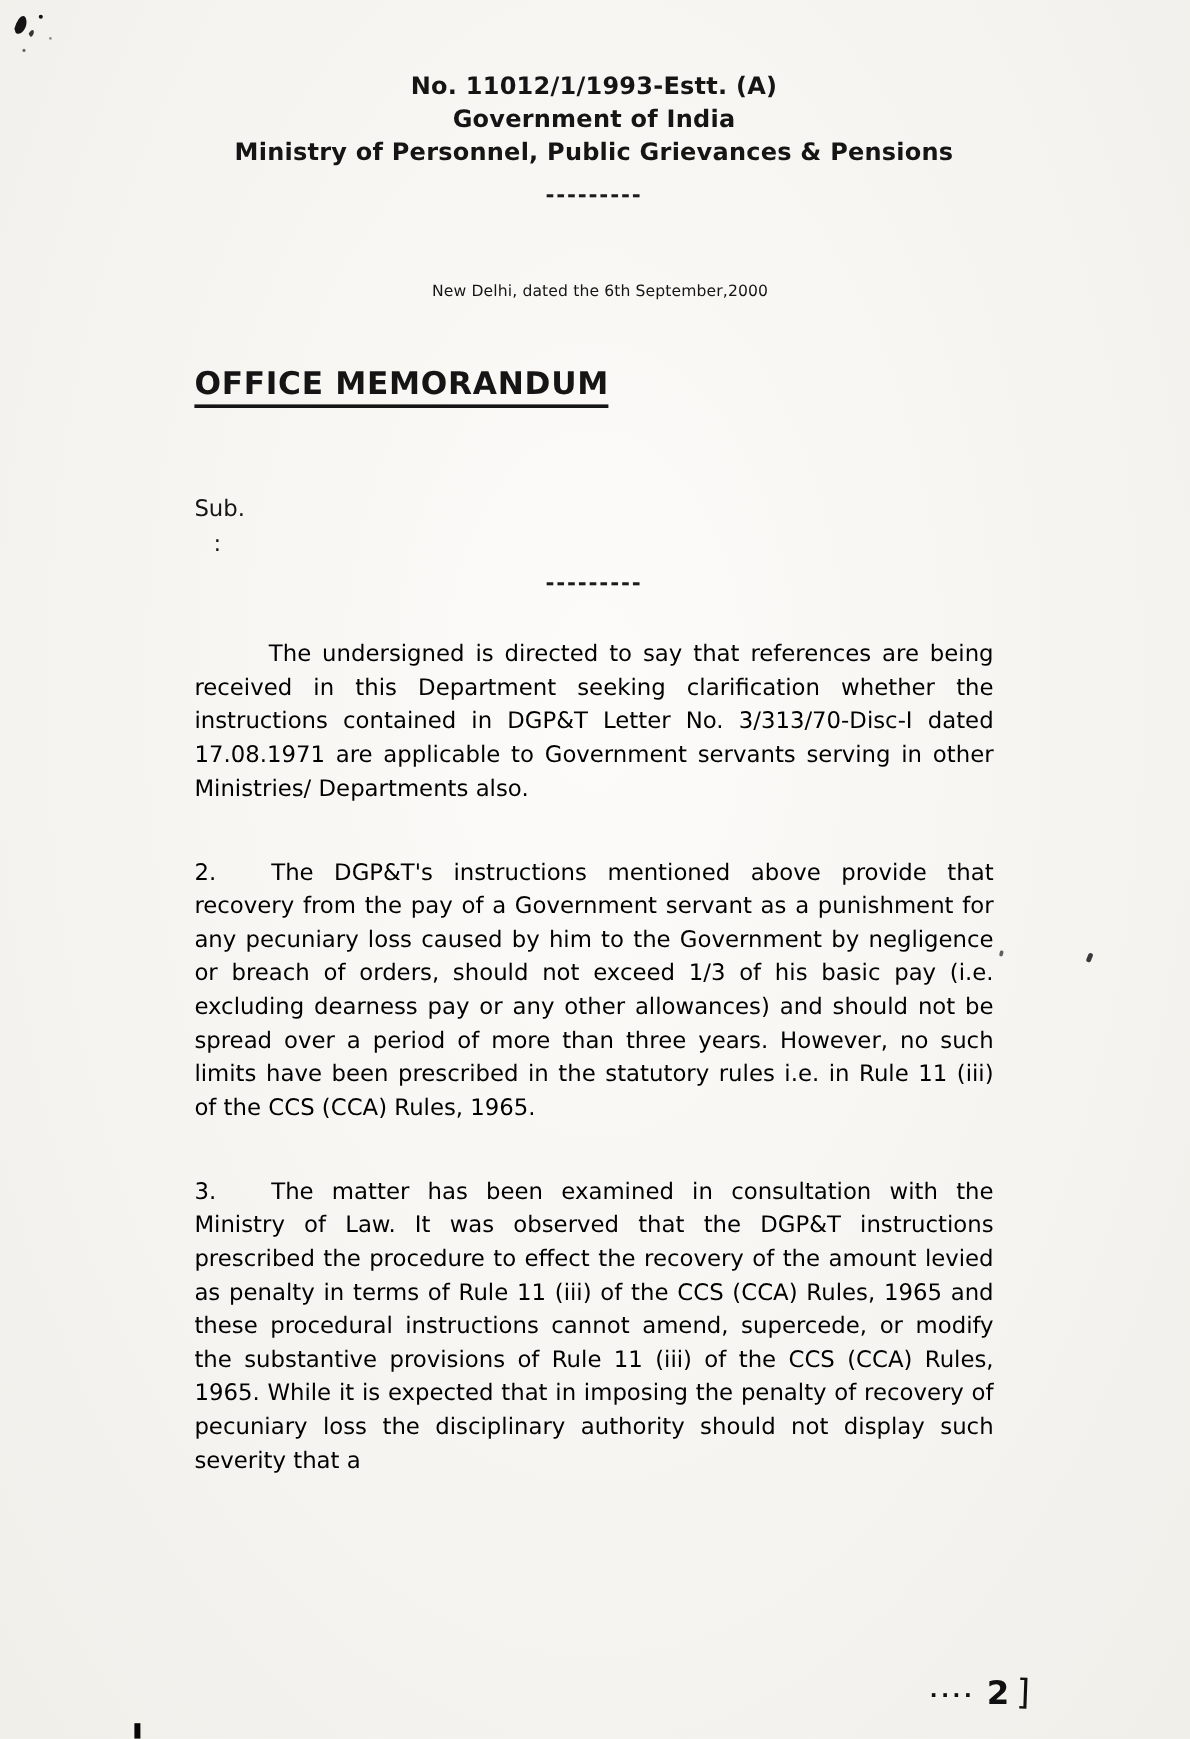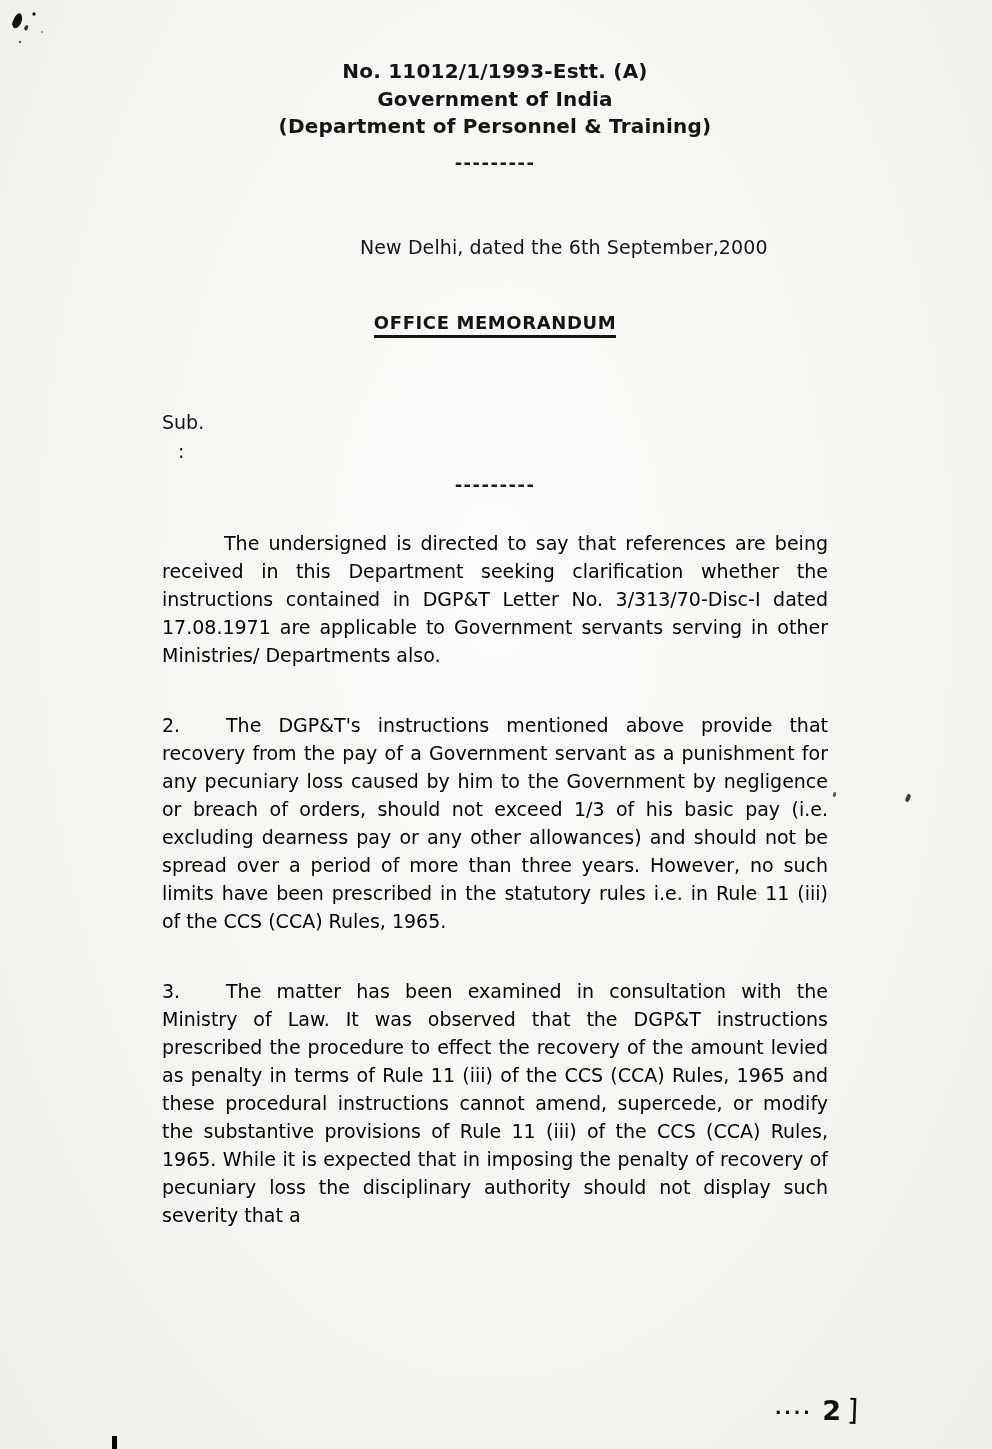--- a/index.html
+++ b/index.html
@@ -33,28 +33,27 @@
     text-align: center;
     font-weight: bold;
     font-size: 18px;
     letter-spacing: 1.5px;
     margin-top: 8px;
     color: #1b1b1b;
   }
 
   .dateline {
     margin: 60px 0 0 198px;
-    font-size: 19px;
+    font-size: 13px;
     letter-spacing: 0.1px;
   }
 
   .title {
-    text-align: center;
     margin-top: 54px;
-    font-size: 18px;
+    font-size: 26px;
     letter-spacing: 0.6px;
   }
   .title span {
     display: inline-block;
     font-weight: bold;
     border-bottom: 3px solid #151515;
     padding-bottom: 2px;
   }
 
   
@@ -126,21 +125,21 @@
     <path d="M8 22 C11 11, 17 8, 18 15 C19 22, 12 29, 9 25 Z" fill="#141414"></path>
     <path d="M20 26 C22 22, 25 22, 24 26 C23 29, 21 30, 20 26 Z" fill="#141414" opacity="0.85"></path>
     <circle cx="30" cy="12" r="1.7" fill="#141414"></circle>
     <circle cx="16" cy="40" r="1.3" fill="#2b2b2b" opacity="0.7"></circle>
     <circle cx="38" cy="30" r="1.1" fill="#2b2b2b" opacity="0.5"></circle>
   </svg>
 
   <header class="doc-header">
     <div>No. 11012/1/1993-Estt. (A)</div>
     <div>Government of India</div>
-    <div>(Department of Personnel &amp; Training)</div>
+    <div>Ministry of Personnel, Public Grievances &amp; Pensions</div>
     <div class="divider">---------</div>
   </header>
 
   <div class="dateline">New Delhi, dated the 6th September,2000</div>
 
   <h1 class="title">
     <span>OFFICE MEMORANDUM</span>
   </h1>
 
   <div class="subject">

